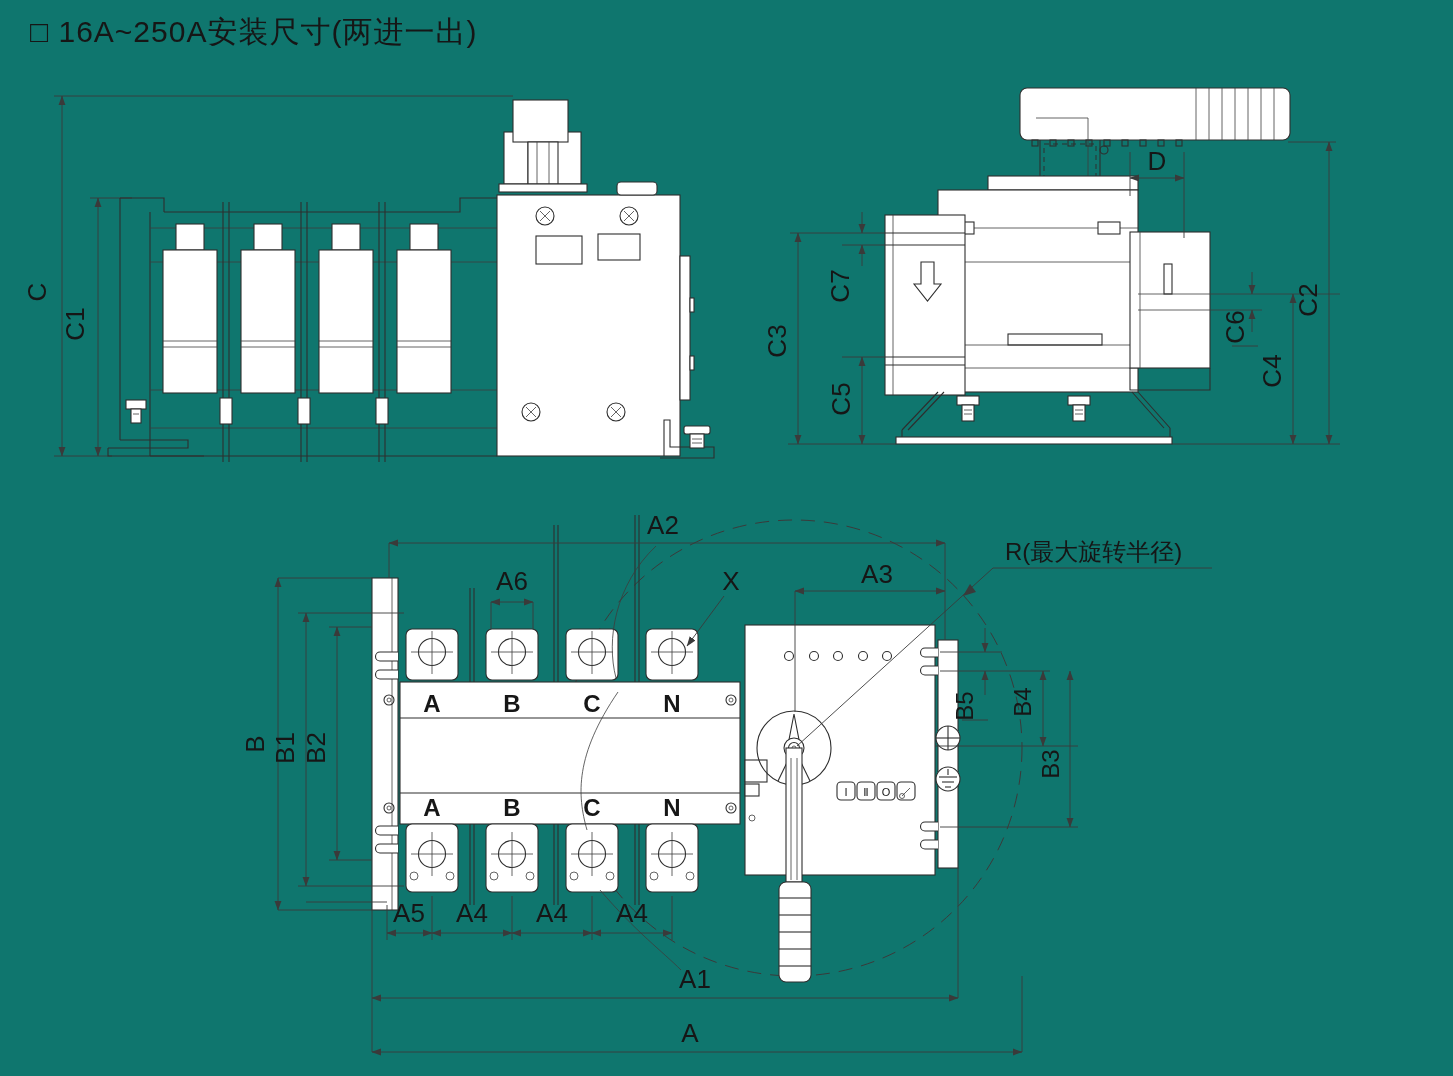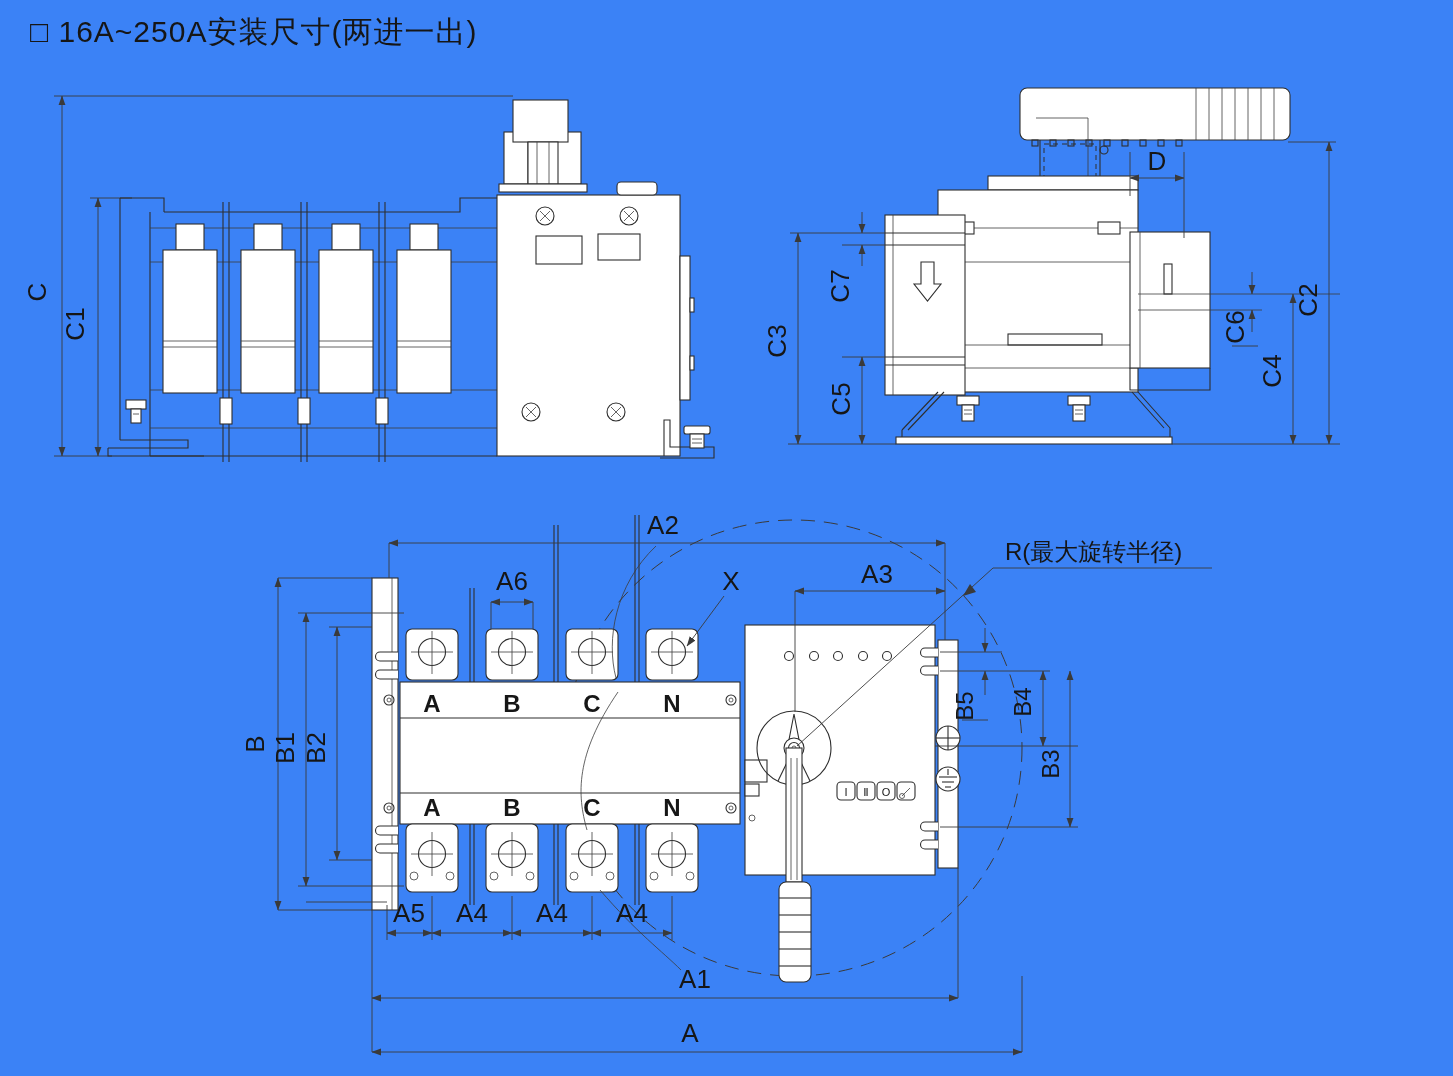--- a/index.html
+++ b/index.html
@@ -1,16 +1,16 @@
 <!DOCTYPE html>
 <html><head>
 <meta charset="utf-8">
 <style>
   html,body{margin:0;padding:0;background:#fff;}
-  .stage{position:relative;width:1453px;height:1076px;background:#3b82f6;overflow:hidden;
+  .stage{position:relative;width:1453px;height:1076px;background:#0f766e;overflow:hidden;
          font-family:"Liberation Sans",sans-serif;}
   svg{position:absolute;left:0;top:0;}
   .obj{stroke:#2e2e2e;stroke-width:1.1;fill:none;}
   .objf{stroke:#2e2e2e;stroke-width:1.1;fill:#fff;}
   .thin{stroke:#3c3c3c;stroke-width:0.8;fill:none;}
   .dim{stroke:#3a3a3a;stroke-width:0.9;fill:none;}
   .dash{stroke:#3a3a3a;stroke-width:1;fill:none;stroke-dasharray:14 9;}
   .hdash{stroke:#2e2e2e;stroke-width:1;fill:none;stroke-dasharray:5 4;}
   text{fill:#161616;}
   .title-text{font-size:30px;letter-spacing:1px;}

